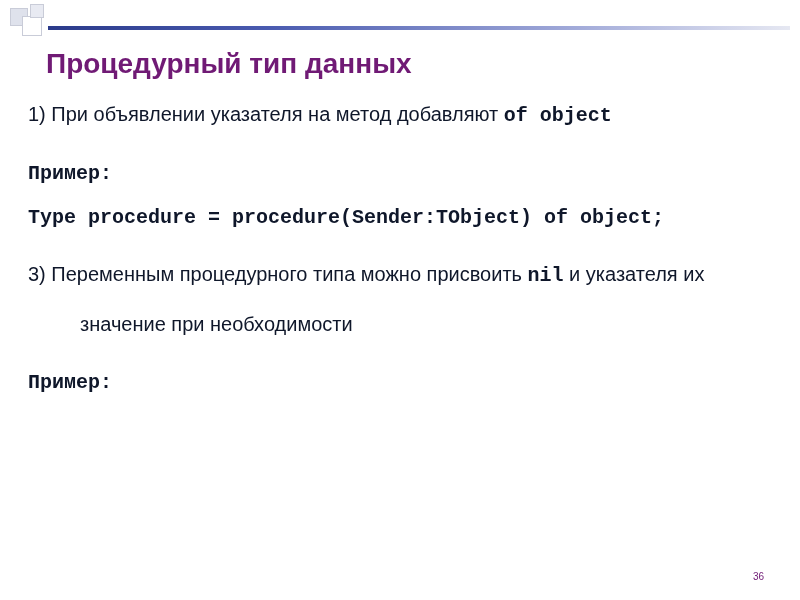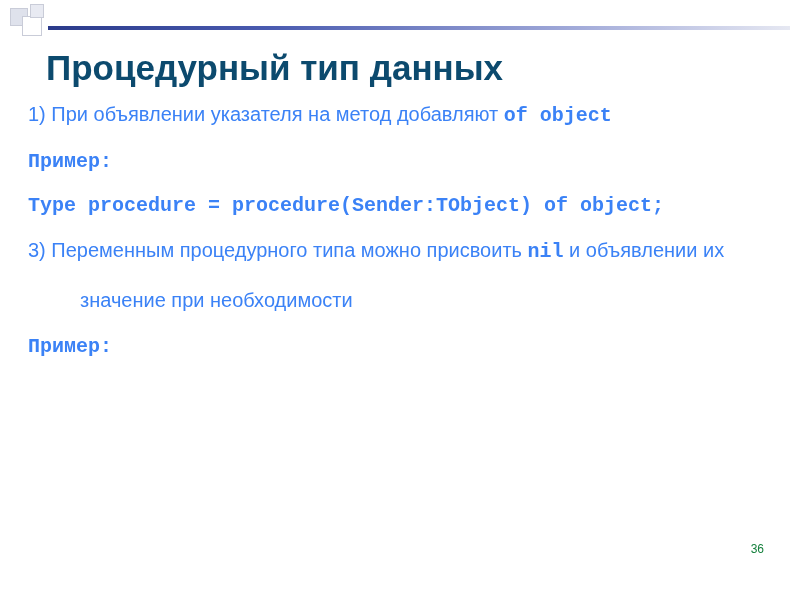--- a/index.html
+++ b/index.html
@@ -31,44 +31,44 @@
     top: 26px;
     left: 48px;
     width: 742px;
     height: 4px;
     background: linear-gradient(to right, #2a3a8a 0%, #4a5bb0 30%, #9fa8d8 70%, #e6e8f2 100%);
   }
   .title {
     position: absolute;
     top: 48px;
     left: 46px;
-    font-size: 35px;
+    font-size: 28px;
     font-weight: bold;
-    color: #0c4a6e;
+    color: #701a75;
   }
   .content {
     position: absolute;
     top: 100px;
     left: 28px;
     width: 744px;
     font-size: 20px;
-    color: #3b82f6;
+    color: #0f172a;
     line-height: 1.45;
   }
   .content p { margin-bottom: 14px; }
   .mono { font-family: "Courier New", monospace; font-weight: bold; }
   .indent { padding-left: 52px; margin-top: 20px; }
   .indent2 { padding-left: 34px; }
-  .gap { margin-top: 16px; }
+  .gap { margin-top: 28px; }
   .pagenum {
     position: absolute;
     right: 36px;
-    bottom: 44px;
-    font-size: 12px;
-    color: #15803d;
+    bottom: 18px;
+    font-size: 10px;
+    color: #701a75;
   }
 </style>
 </head>
 <body>
 
 <div class="decor">
   <div class="sq sq1"></div>
   <div class="sq sq2"></div>
   <div class="sq sq3"></div>
   <div class="rule"></div>
@@ -84,21 +84,21 @@
 
   <p class="gap">
     <span class="mono">Пример:</span>
   </p>
 
   <p>
     <span class="mono">Type procedure = procedure(Sender:TObject) of object;</span>
   </p>
 
   <p class="gap">
-    <span>3) Переменным процедурного типа можно присвоить </span><span class="mono">nil</span><span> и объявлении их</span>
+    <span>3) Переменным процедурного типа можно присвоить </span><span class="mono">nil</span><span> и указателя их</span>
   </p>
   <p class="indent">значение при необходимости</p>
 
   <p class="gap">
     <span class="mono">Пример:</span>
   </p>
 
 
 </div>
 

